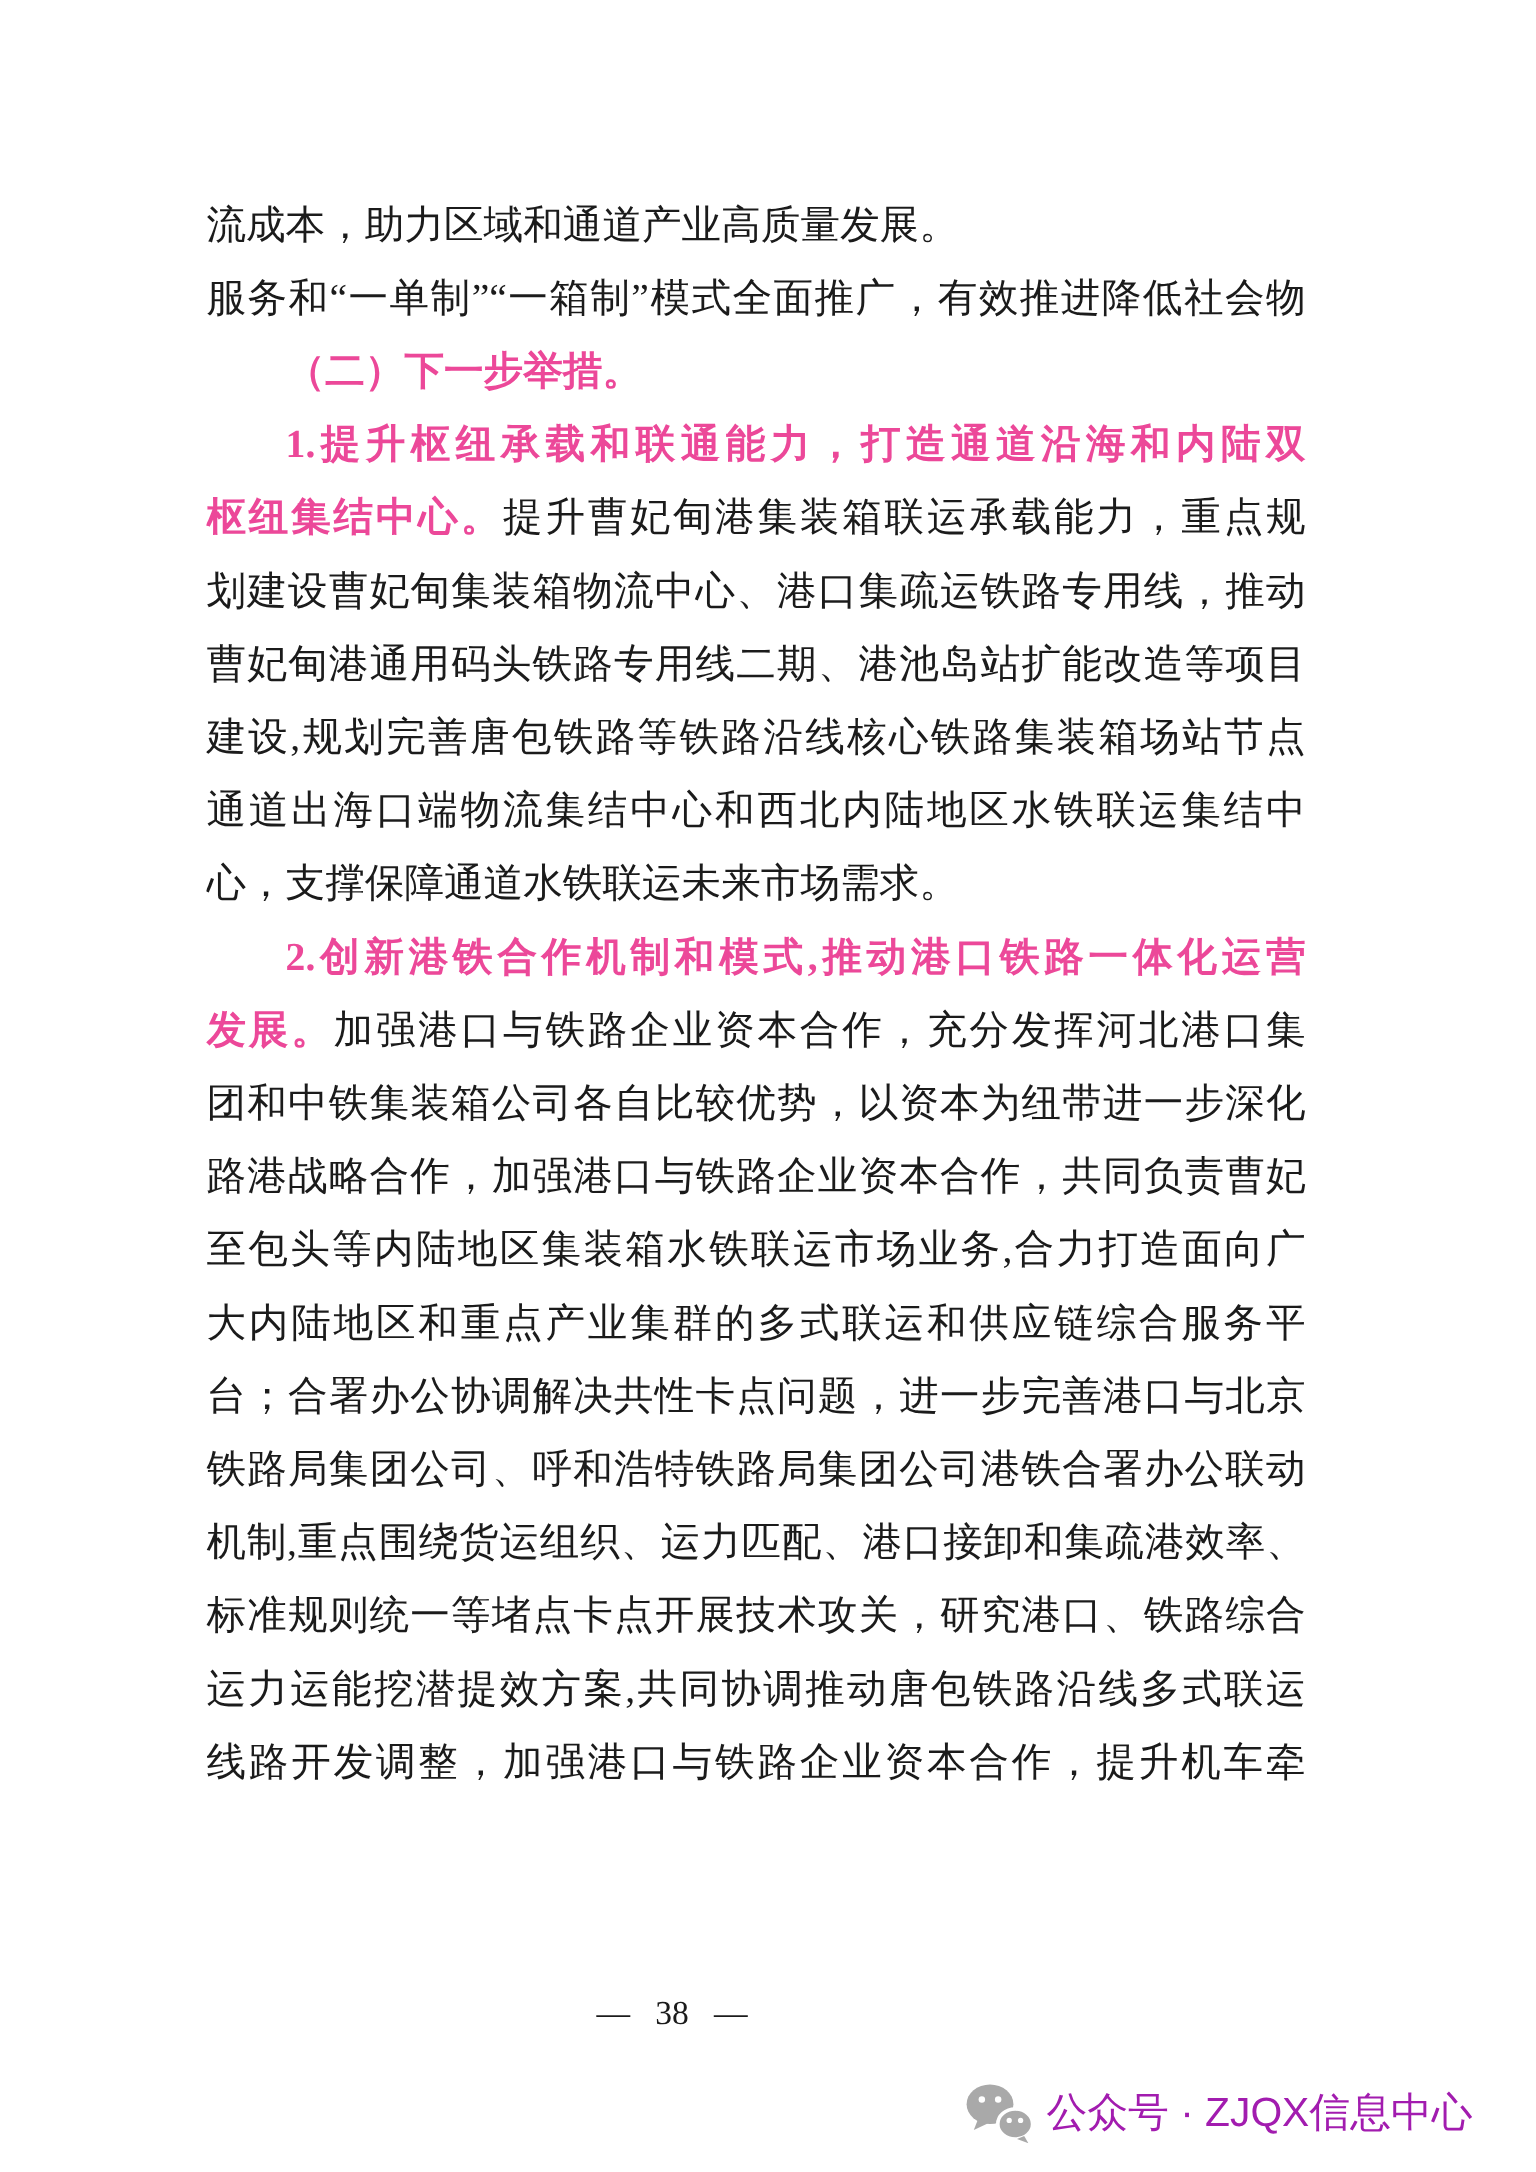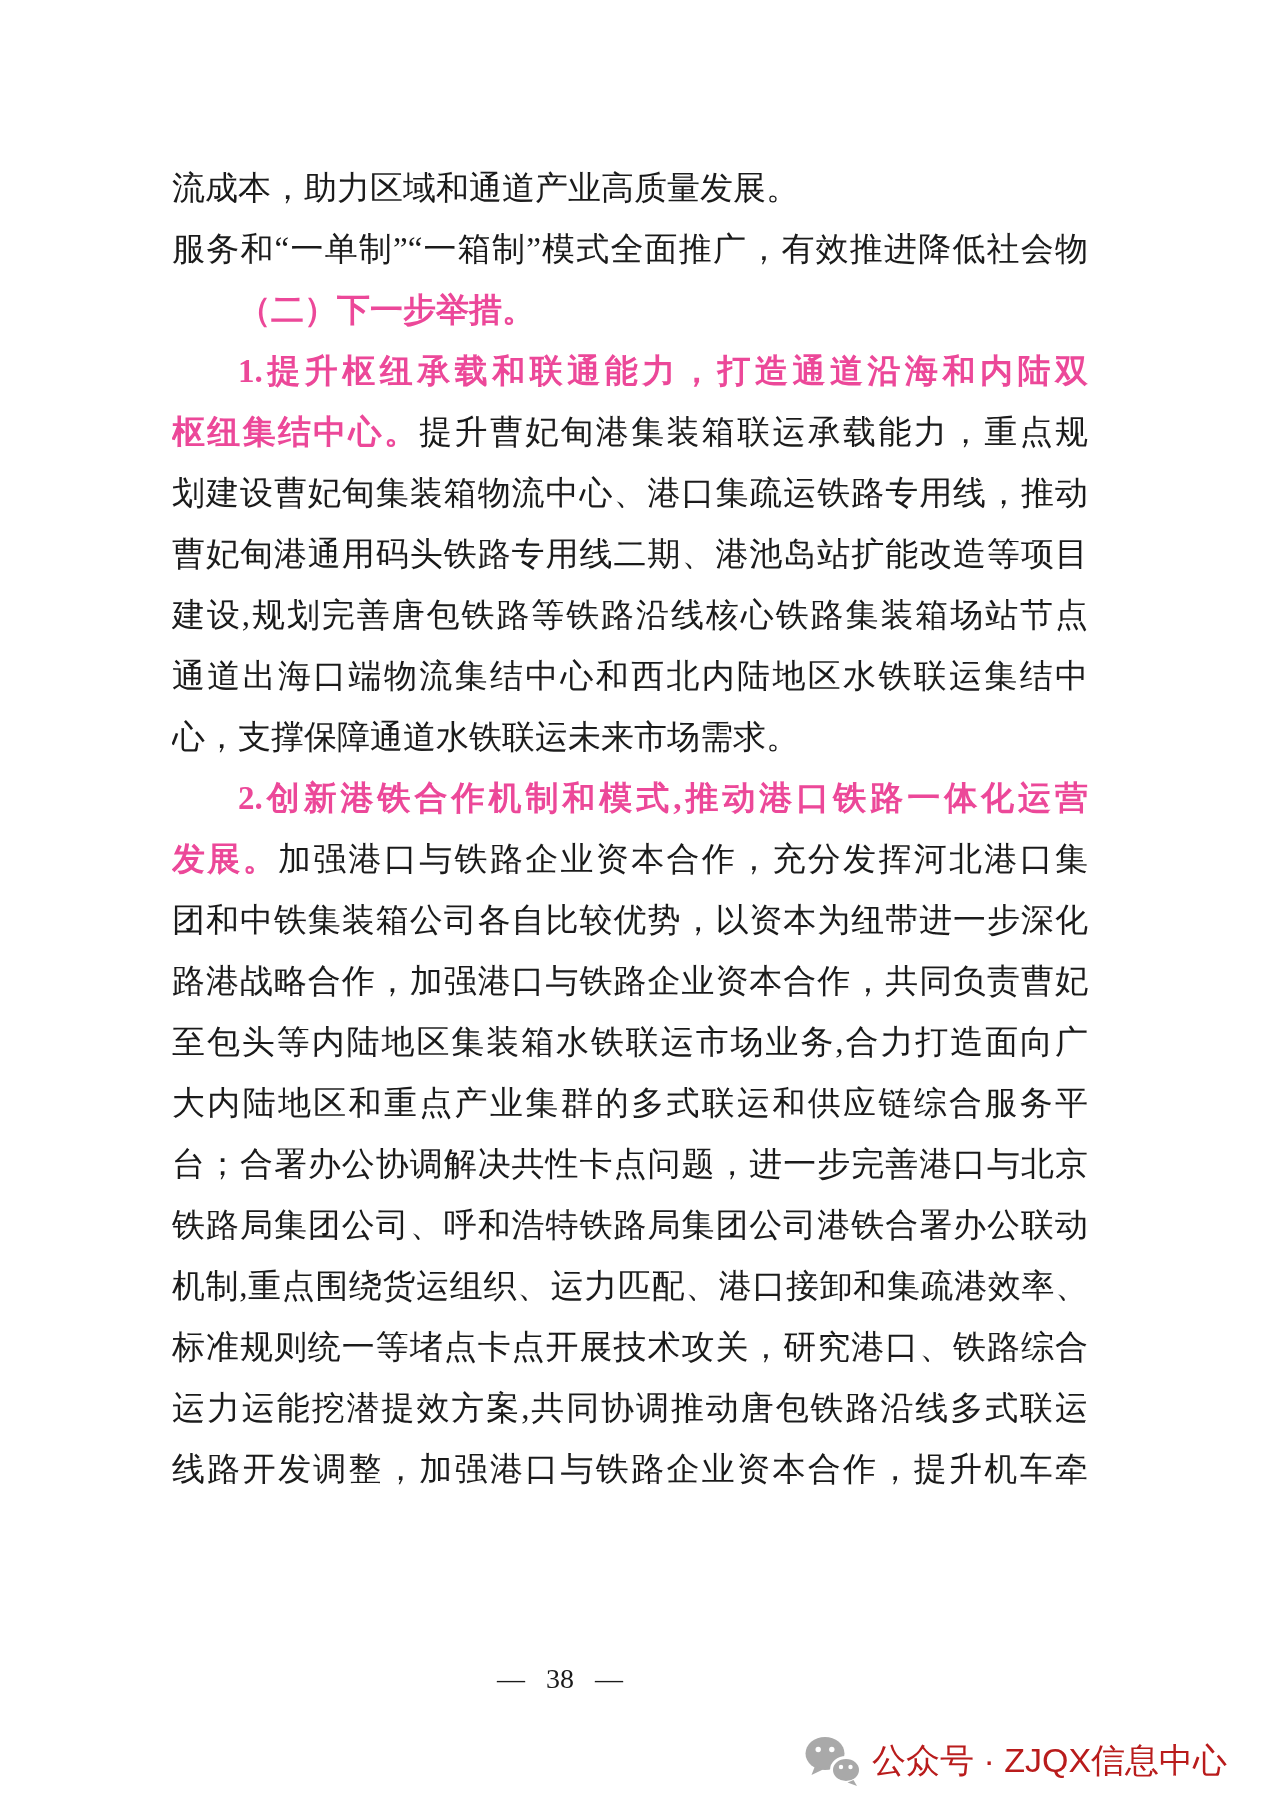--- a/index.html
+++ b/index.html
@@ -39,21 +39,21 @@
     color: #1b1b1b;
     word-spacing: 14px;
   }
   .watermark {
     position: absolute;
     left: 804px;
     top: 1736px;
     display: flex;
     align-items: center;
     gap: 10px;
-    color: #b91c1c;
+    color: #a21caf;
     font-family: "Liberation Sans", "DejaVu Sans", sans-serif;
     font-size: 34px;
     white-space: nowrap;
   }
   .wm-icon { display: inline-flex; width: 58px; height: 50px; }
   .wm-icon svg { width: 100%; height: 100%; }
 </style>
 </head>
 <body>
 

